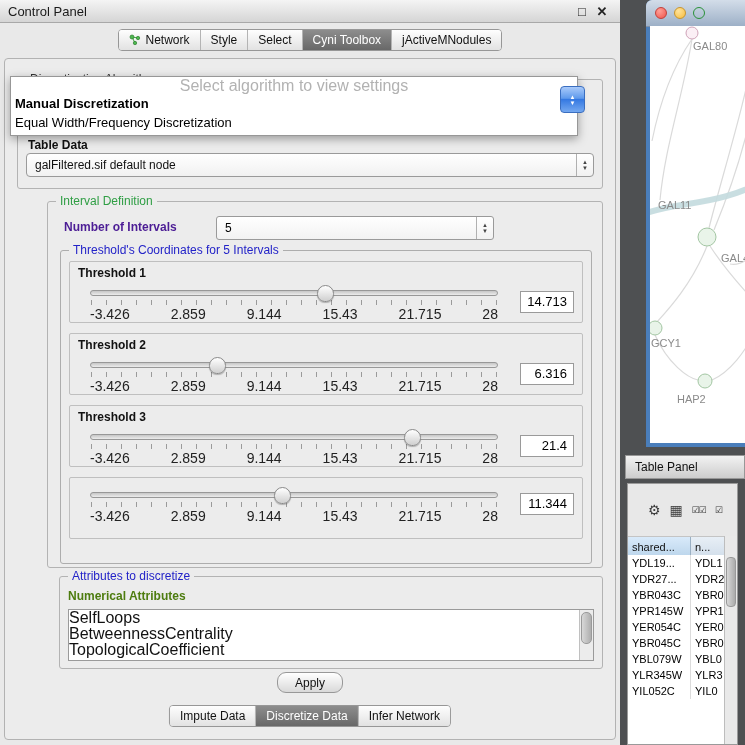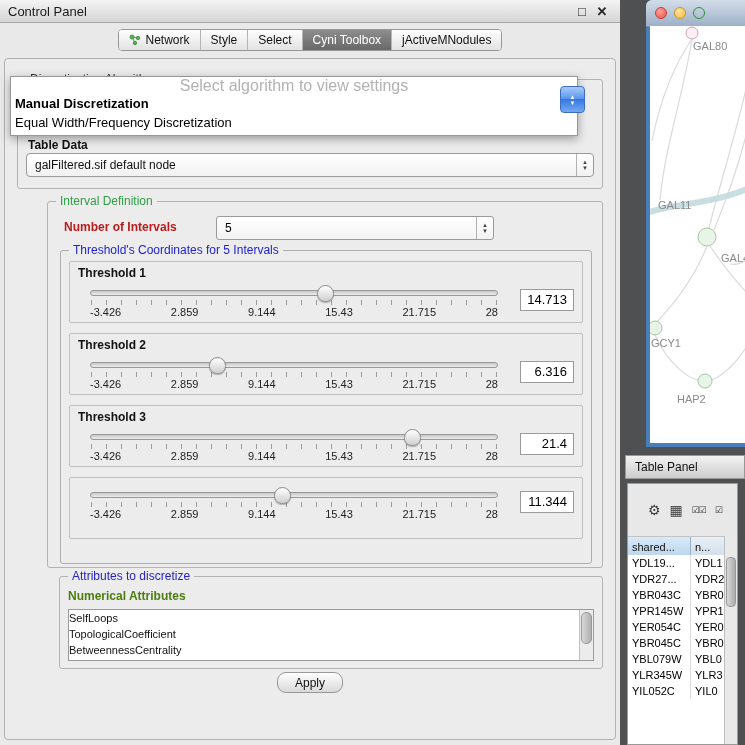--- a/index.html
+++ b/index.html
@@ -32,40 +32,40 @@
   .stepper{width:16px;height:100%;border-left:1px solid #b0b0b0;display:flex;flex-direction:column;align-items:center;justify-content:center;font-size:6px;line-height:6px;color:#444;}
 
   
   .algo-popup{position:absolute;left:10px;top:76px;width:566px;height:58px;background:#fff;border:1px solid #979797;box-shadow:0 3px 9px rgba(0,0,0,.35);z-index:40;}
   .popup-hint{height:17px;line-height:17px;text-align:center;color:#b2b2b2;font-size:16px;}
   .popup-opt{height:19px;line-height:19px;padding-left:4px;font-size:13px;color:#000;}
   .popup-opt.bold{font-weight:bold;}
   .combo-blue{position:absolute;left:560px;top:86px;width:23px;height:25px;z-index:41;border:1px solid #3a6ec0;border-radius:4px;background:linear-gradient(#a9cafa 0%,#5f9aec 45%,#3579e2 50%,#74a8f0 100%);display:flex;flex-direction:column;align-items:center;justify-content:center;font-size:6px;line-height:6px;color:#fff;}
 
   .interval-group{left:42px;top:142px;width:554px;height:365px;}
-  .ni-label{position:absolute;left:16px;top:18px;font-size:12px;font-weight:bold;color:#b91c1c;}
+  .ni-label{position:absolute;left:16px;top:18px;font-size:12px;font-weight:bold;color:#4c1d95;}
   .spinner{position:absolute;left:168px;top:14px;width:276px;height:22px;background:linear-gradient(#fff,#f2f2f2);border:1px solid #9a9a9a;border-radius:3px;display:flex;align-items:center;font-size:12px;}
   .spinner .val{flex:1;padding-left:8px;}
 
   .thr-group{position:absolute;left:12px;top:48px;width:530px;height:312px;border:1px solid #adadad;border-radius:3px;}
   .thr-box{margin:10px 8px 9px 8px;height:62px;border:1px solid #bfbfbf;border-radius:2px;padding:4px 6px 2px 8px;box-sizing:border-box;}
   .thr-box:first-of-type{margin-top:15px;}
   .thr-label{font-size:12px;font-weight:bold;color:#111;}
   .slider-row{display:flex;align-items:center;margin-top:1px;}
   .slider-col{flex:1;position:relative;padding:0 10px 0 12px;}
   .track{position:relative;height:4px;margin-top:9px;background:linear-gradient(#c6c6c6,#ececec);border:1px solid #989898;border-radius:3px;}
   .thumb{position:absolute;top:-6px;width:15px;height:15px;background:linear-gradient(#ffffff,#cfcfcf);border:1px solid #8a8a8a;border-radius:50% 50% 45% 45%;box-shadow:0 1px 1px rgba(0,0,0,.25);}
   .ruler{height:5px;margin:4px 1px 0 1px;background-image:repeating-linear-gradient(to right,#9a9a9a 0 1px,transparent 1px 15px);}
-  .tick-labels{display:flex;justify-content:space-between;font-size:11px;color:#222;margin-top:1px;}
+  .tick-labels{display:flex;justify-content:space-between;font-size:14px;color:#222;margin-top:1px;}
   .value-box{width:54px;height:22px;margin-left:12px;margin-right:2px;border:1px solid #9a9a9a;background:#fff;font-size:13px;font-family:"Liberation Sans",sans-serif;text-align:right;padding-right:6px;box-sizing:border-box;color:#000;}
 
   .attr-group{left:54px;top:517px;width:542px;height:91px;}
   .attr-heading{position:absolute;left:8px;top:12px;font-size:12px;font-weight:bold;color:#4d7c0f;}
   .listbox{position:absolute;left:8px;top:32px;right:8px;height:50px;background:#fff;border:1px solid #9a9a9a;overflow:hidden;}
-  .list-item{font-size:11px;line-height:16px;color:#111;white-space:nowrap;}
+  .list-item{font-size:16px;line-height:16px;color:#111;white-space:nowrap;}
   .vscroll{position:absolute;right:0;top:0;bottom:0;width:13px;background:#ececec;border-left:1px solid #c0c0c0;}
   .vscroll .vthumb{position:absolute;left:1px;top:2px;width:9px;height:30px;border-radius:5px;background:linear-gradient(to right,#d8d8d8,#aeaeae);border:1px solid #9a9a9a;}
 
   .apply-btn{position:absolute;top:613px;left:50%;transform:translateX(-50%);width:66px;height:21px;border:1px solid #989898;border-radius:9px;background:linear-gradient(#ffffff,#d9d9d9);font-size:12px;color:#111;display:flex;align-items:center;justify-content:center;}
 
   .bottom-tabs{position:absolute;top:646px;left:50%;transform:translateX(-50%);display:flex;border:1px solid #979797;border-radius:4px;overflow:hidden;height:20px;}
 
   .net-icon{width:12px;height:12px;}
 
   
@@ -245,30 +245,41 @@
         </div>
 
       </div>
     </div>
 
     <div class="group attr-group">
       <div class="gtitle blue">Attributes to discretize</div>
       <div class="attr-heading">Numerical Attributes</div>
       <div class="listbox">
         <div class="list-item">SelfLoops</div>
+        <div class="list-item">BetweennessCentrality</div>
         <div class="list-item">TopologicalCoefficient</div>
-        <div class="list-item">BetweennessCentrality</div>
         <div class="vscroll">
             <div class="vthumb"></div>
           </div>
       </div>
     </div>
 
     <button class="apply-btn">Apply</button>
 
+    <div class="bottom-tabs">
+      <div class="tab">
+          <span>Impute Data</span>
+        </div>
+      <div class="tab sel">
+          <span>Discretize Data</span>
+        </div>
+      <div class="tab">
+          <span>Infer Network</span>
+        </div>
+    </div>
 
   </div>
 
   <div class="algo-popup">
     <div class="popup-hint">Select algorithm to view settings</div>
     <div class="popup-opt bold">Manual Discretization</div>
     <div class="popup-opt">Equal Width/Frequency Discretization</div>
   </div>
   <div class="combo-blue">
     <span>▲</span>

